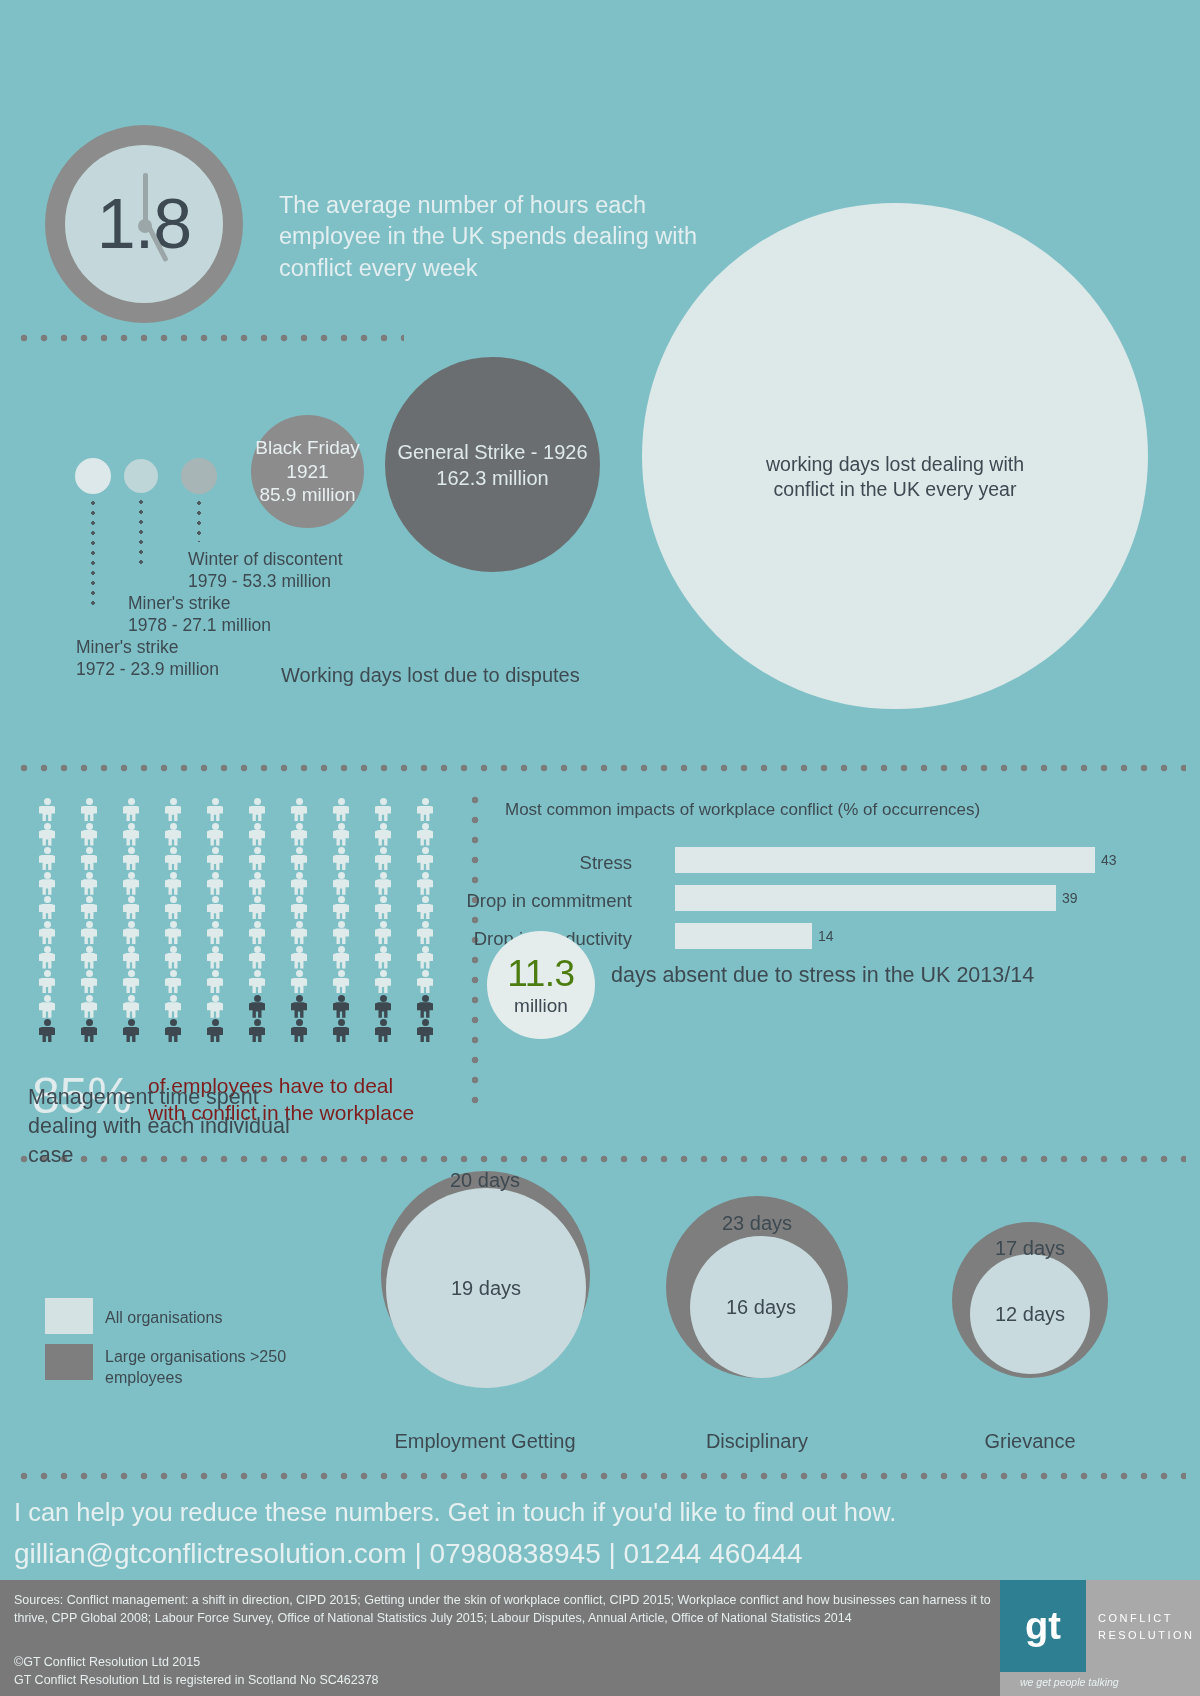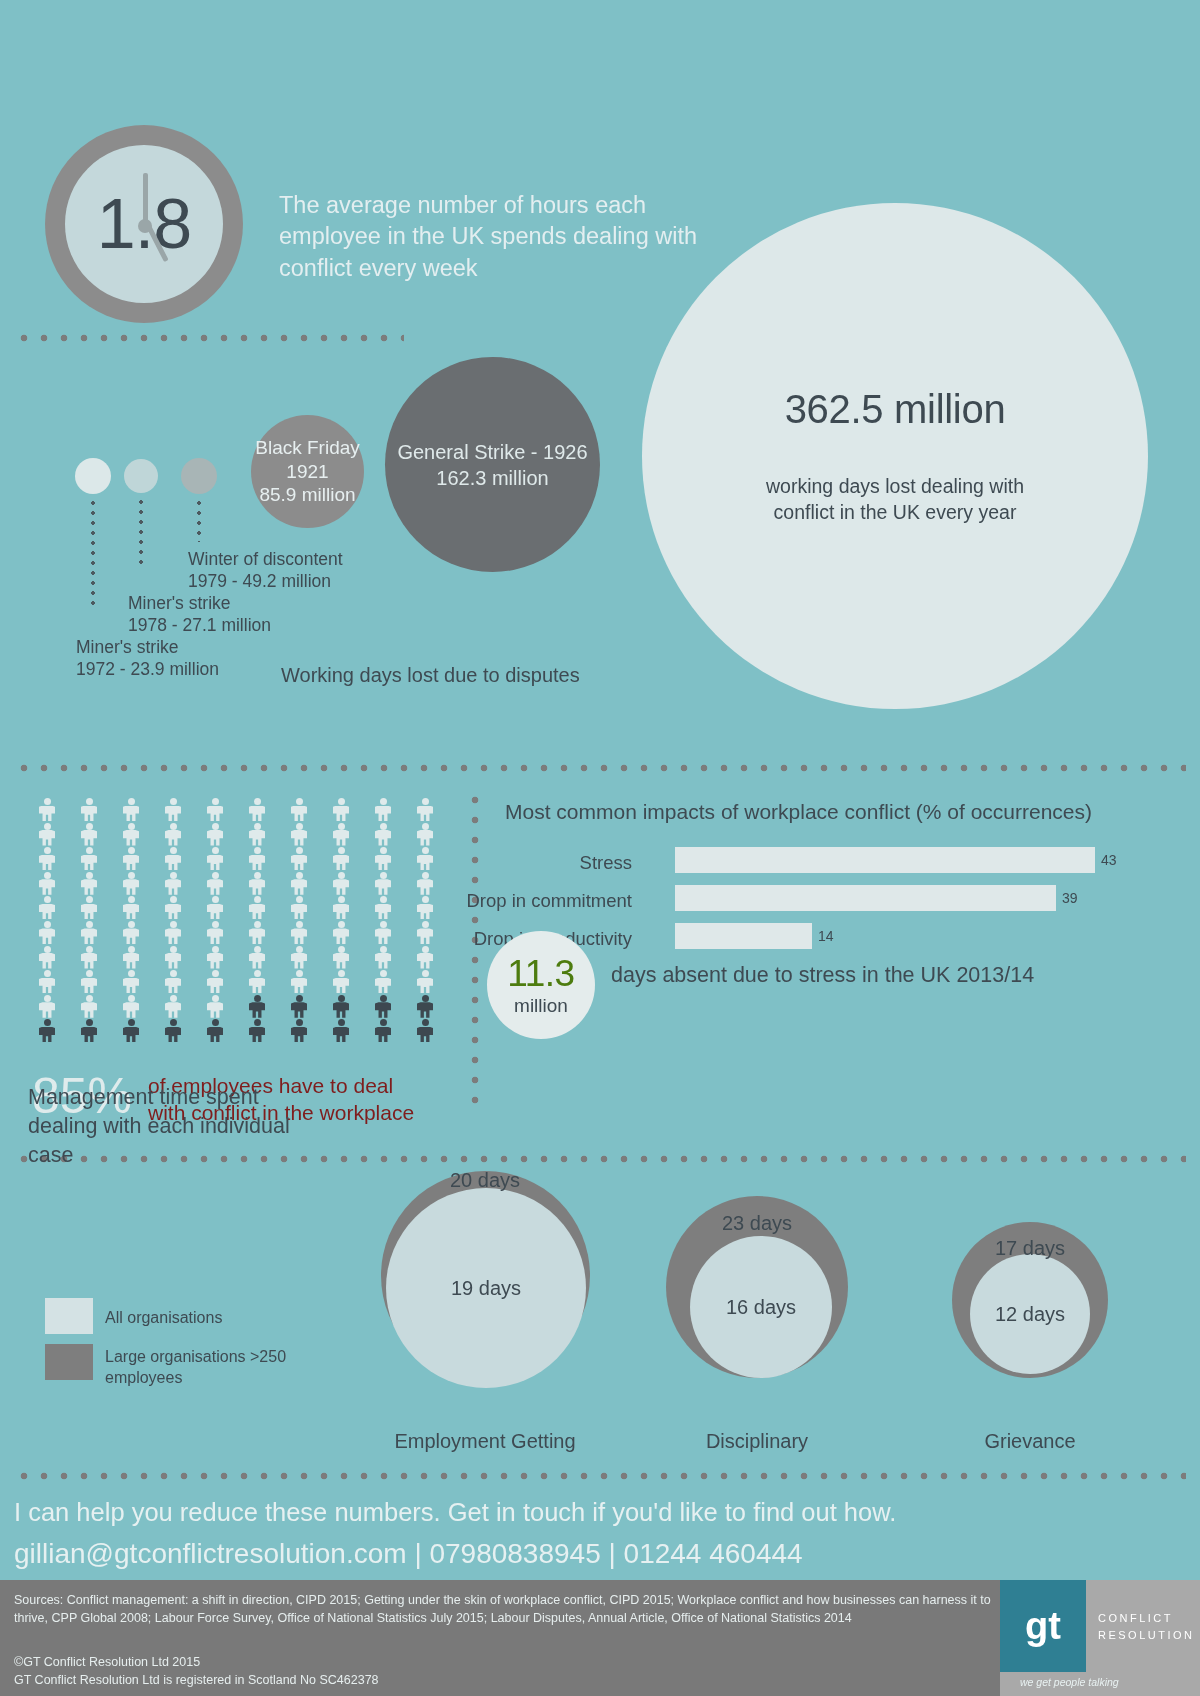--- a/index.html
+++ b/index.html
@@ -86,21 +86,21 @@
   .prow { display: flex; justify-content: space-between; height: 24.6px; }
   .pfig { width: 22px; height: 23px; position: relative; }
   .pfig .head { position: absolute; left: 7.5px; top: 0; width: 7px; height: 7px;
                 border-radius: 50%; }
   .pfig .body { position: absolute; left: 3px; top: 7.5px; width: 16px; height: 15.5px; }
   .pct-num { position: absolute; left: 32px; top: 1067px; font-size: 50px; color: #dfebec; }
   .pct-text { position: absolute; left: 148px; top: 1073px; font-size: 21px;
               color: #7f1d1d; line-height: 1.27; width: 280px; }
 
   
-  .bc-title { position: absolute; left: 505px; top: 800px; font-size: 21px; color: #3e4a52; }
+  .bc-title { position: absolute; left: 505px; top: 800px; font-size: 17px; color: #3e4a52; }
   .bar-label { position: absolute; font-size: 18.5px; color: #3e4a52; text-align: right;
                width: 200px; }
   .bar { position: absolute; height: 26px; background: #dfe8e9; }
   .bar-val { position: absolute; font-size: 14px; color: #3e4a52; }
 
   
   .mil-circle { position: absolute; left: 487px; top: 931px; width: 108px; height: 108px;
                 border-radius: 50%; background: #e4ecec; }
   .mil-num { position: absolute; width: 108px; text-align: center; top: 22px;
              font-size: 37px; color: #4d7c0f; letter-spacing: -0.5px; }
@@ -169,40 +169,39 @@
   <div class="leader" style="left:139px; top:497px; height:67px;"></div>
   <div class="bub-label" style="left:128px; top:593px; width:210px;">
     <div>Miner's strike</div>
     <div>1978 - 27.1 million</div>
   </div>
 
   <div class="bubble" style="left:181px; top:458px; width:36px; height:36px; background:#a8b5b6;"></div>
   <div class="leader" style="left:197px; top:498px; height:44px;"></div>
   <div class="bub-label" style="left:188px; top:549px; width:230px;">
     <div>Winter of discontent</div>
-    <div>1979 - 49.2 million</div>
+    <div>1979 - 53.3 million</div>
   </div>
 
   <div class="bubble" style="left:251px; top:415px; width:113px; height:113px; background:#8c8c8c;">
     <div class="bub-text">
       <div>Black Friday</div>
       <div>1921</div>
       <div>85.9 million</div>
     </div>
   </div>
 
   <div class="bubble" style="left:385px; top:357px; width:215px; height:215px; background:#6a6e71;">
     <div class="bub-text-dark">
       <div>General Strike - 1926</div>
       <div>162.3 million</div>
     </div>
   </div>
 
   <div class="bubble" style="left:642px; top:203px; width:506px; height:506px; background:#dde8e9; flex-direction:column;">
-    <div class="big-num">362.5 million</div>
     <div class="big-sub" style="margin-top:42px; width:300px; text-align:center;">working days lost dealing with conflict in the UK every year</div>
   </div>
 
   <div class="section-caption" style="left:281px; top:664px;">Working days lost due to disputes</div>
 
   <div class="dots-h" style="left:14px; top:764px; width:1172px;"></div>
 
   <div class="people-wrap" id="people-grid">
       <div class="prow">
         <div class="pfig">

